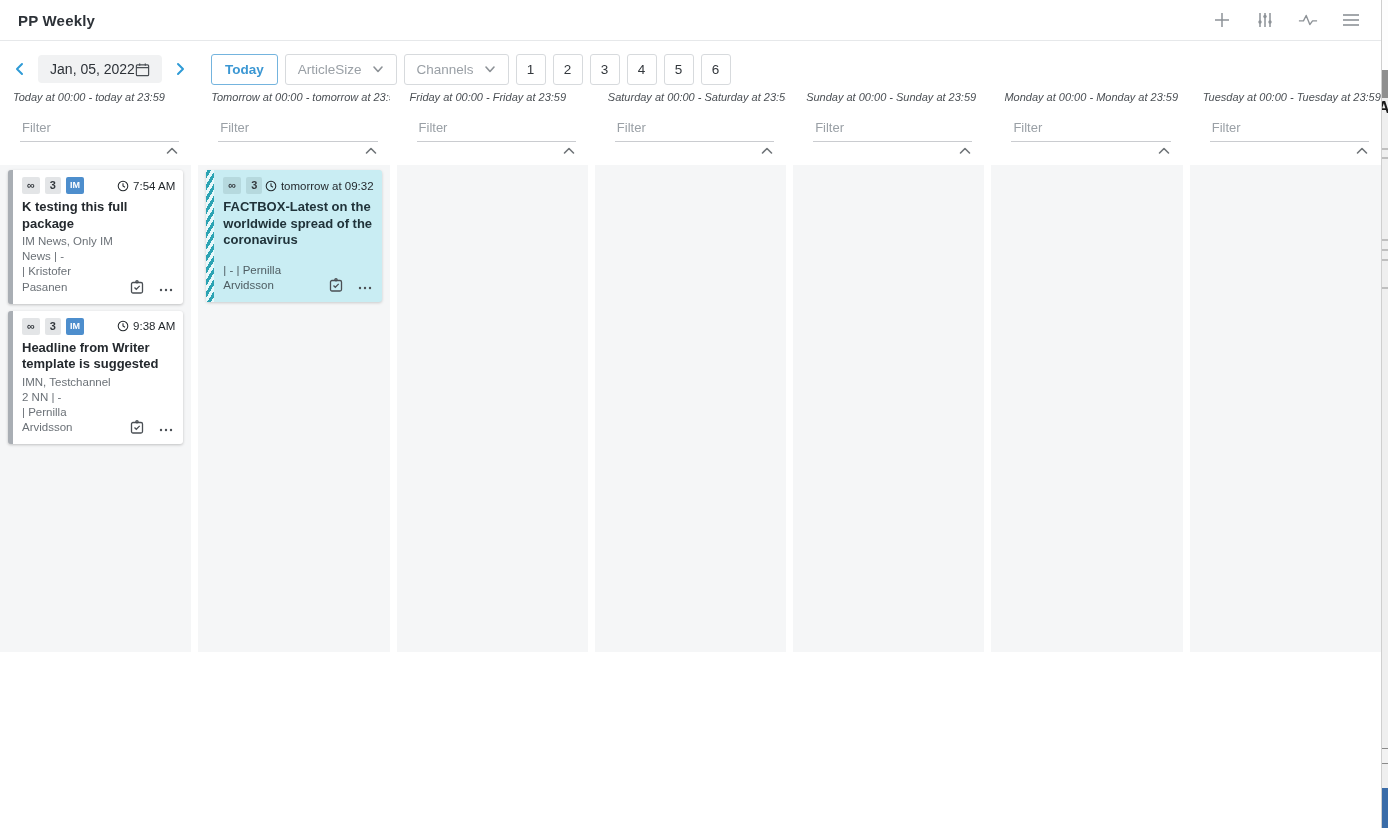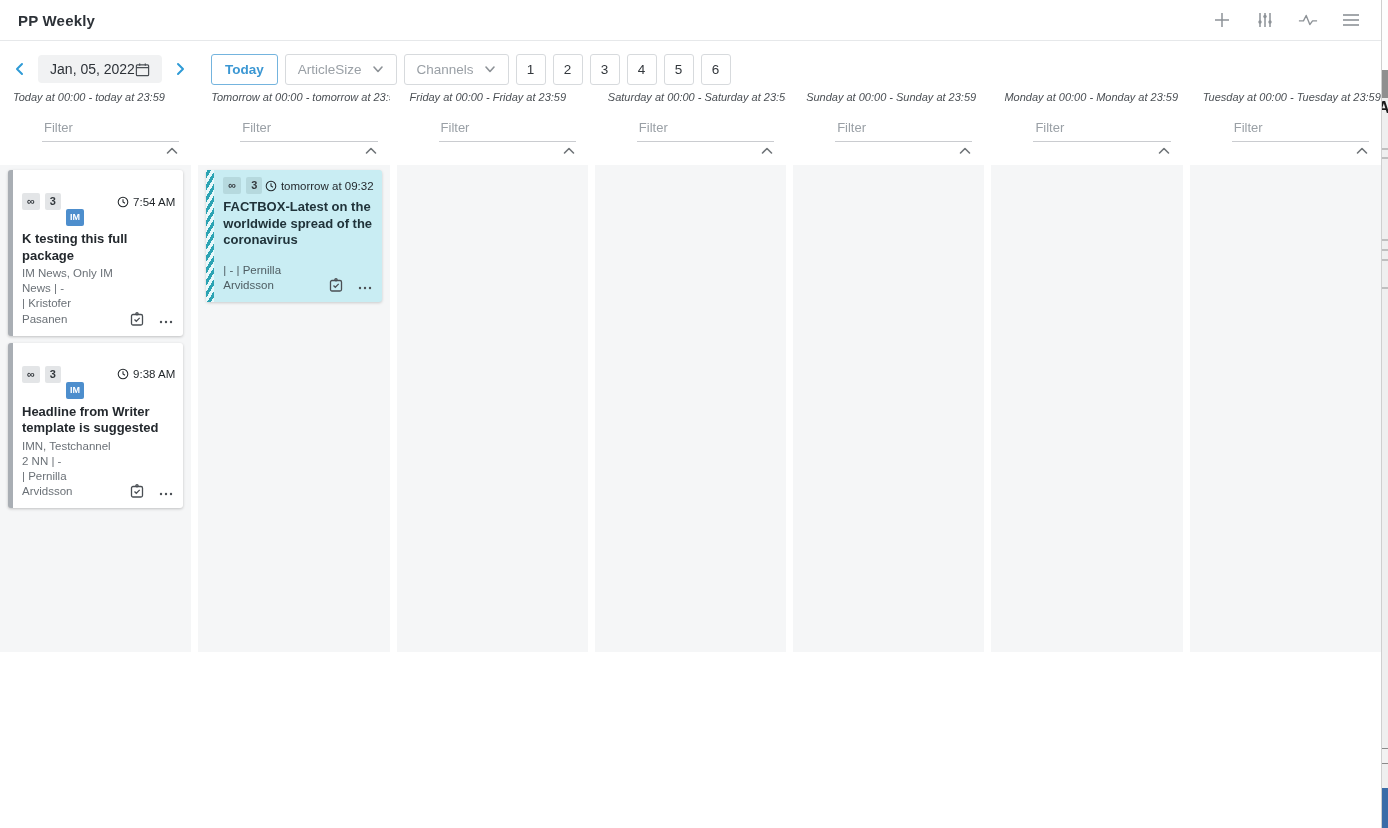--- a/index.html
+++ b/index.html
@@ -27,34 +27,34 @@
   .btn { height: 31px; background: #fff; border: 1px solid #d7dadd; border-radius: 3px; font-size: 13.5px; color: #33383d; display: inline-flex; align-items: center; justify-content: center; cursor: pointer; font-family: inherit; }
   .btn-today { color: #3b97d3; border-color: #74b4de; font-weight: 700; padding: 0 13px; }
   .btn-dropdown { color: #9aa0a6; padding: 0 12px; gap: 10px; }
   .btn-dropdown .icon { width: 12px; height: 12px; color: #8d9297; display: inline-flex; }
   .btn-size { width: 30px; padding: 0; }
 
   
   .columns { flex: 1 1 auto; display: flex; gap: 7px; overflow: hidden; }
   .column { flex: 1 1 0; min-width: 0; display: flex; flex-direction: column; }
   .col-header { font-size: 11px; font-style: italic; color: #4a4f54; padding: 3px 12px 0 13px; white-space: nowrap; overflow: hidden; }
-  .col-filter { padding: 14px 12px 0 20px; position: relative; margin-left: 22px; }
+  .col-filter { padding: 14px 12px 0 20px; position: relative; }
   .col-filter input { width: 100%; border: none; border-bottom: 1px solid #caccd0; background: transparent; font-size: 13px; padding: 3px 2px 6px; outline: none; color: #33383d; font-family: inherit; }
   .col-filter input::placeholder { color: #9aa0a6; }
   .collapse-row { display: flex; justify-content: flex-end; padding: 2px 12px 0; }
   .collapse-row .icon { width: 14px; height: 14px; color: #6f7478; cursor: pointer; display: inline-flex; }
   .col-body { flex: 1 1 auto; background: #f5f6f7; margin-top: 7px; padding: 5px 8px; overflow: hidden; }
 
   
   .card { position: relative; background: #fff; border-radius: 3px; box-shadow: 0 1px 3px rgba(0,0,0,.22); border-left: 5px solid #a9aeb4; padding: 7px 8px 9px 9px; margin-bottom: 7px; cursor: pointer; }
   .card.highlight { background: #c9edf3; border-left: 8px solid transparent; border-image: repeating-linear-gradient(125deg, #2ba3b3 0 3px, #e9f8fa 3px 6px) 8; box-shadow: 0 1px 3px rgba(0,0,0,.18); }
   .card-top { display: flex; align-items: center; }
   .badges { display: flex; align-items: center; gap: 5px; flex: 1; }
   .badge { background: #e3e5e7; color: #33383d; font-size: 11px; line-height: 1; padding: 3px 5px; border-radius: 2px; font-weight: 600; min-width: 16px; text-align: center; }
-  .badge.im { background: #4d8ecd; color: #fff; font-size: 9px; font-weight: 700; padding: 4px 4px; margin-top: 32px; }
+  .badge.im { background: #4d8ecd; color: #fff; font-size: 9px; font-weight: 700; padding: 4px 4px; }
   .card.highlight .badge { background: rgba(90,110,112,.16); }
   .card-time { display: flex; align-items: center; gap: 4px; font-size: 11.5px; color: #1f2428; white-space: nowrap; }
   .card-time .icon { width: 12px; height: 12px; color: #1f2428; display: inline-flex; }
   .card-title { font-size: 13px; font-weight: 600; color: #24292e; line-height: 1.27; margin: 5px 0 2px; }
   .card.highlight .card-title { color: #20333a; }
   .card-meta { font-size: 11.5px; color: #6b7177; line-height: 1.32; padding-right: 58px; }
   .card.highlight .card-meta { color: #4e5d62; margin-top: 14px; }
   .card-actions { position: absolute; right: 9px; bottom: 9px; display: flex; align-items: center; gap: 13px; }
   .card-actions .icon { width: 16px; height: 16px; color: #4a4f54; cursor: pointer; display: inline-flex; }
 

